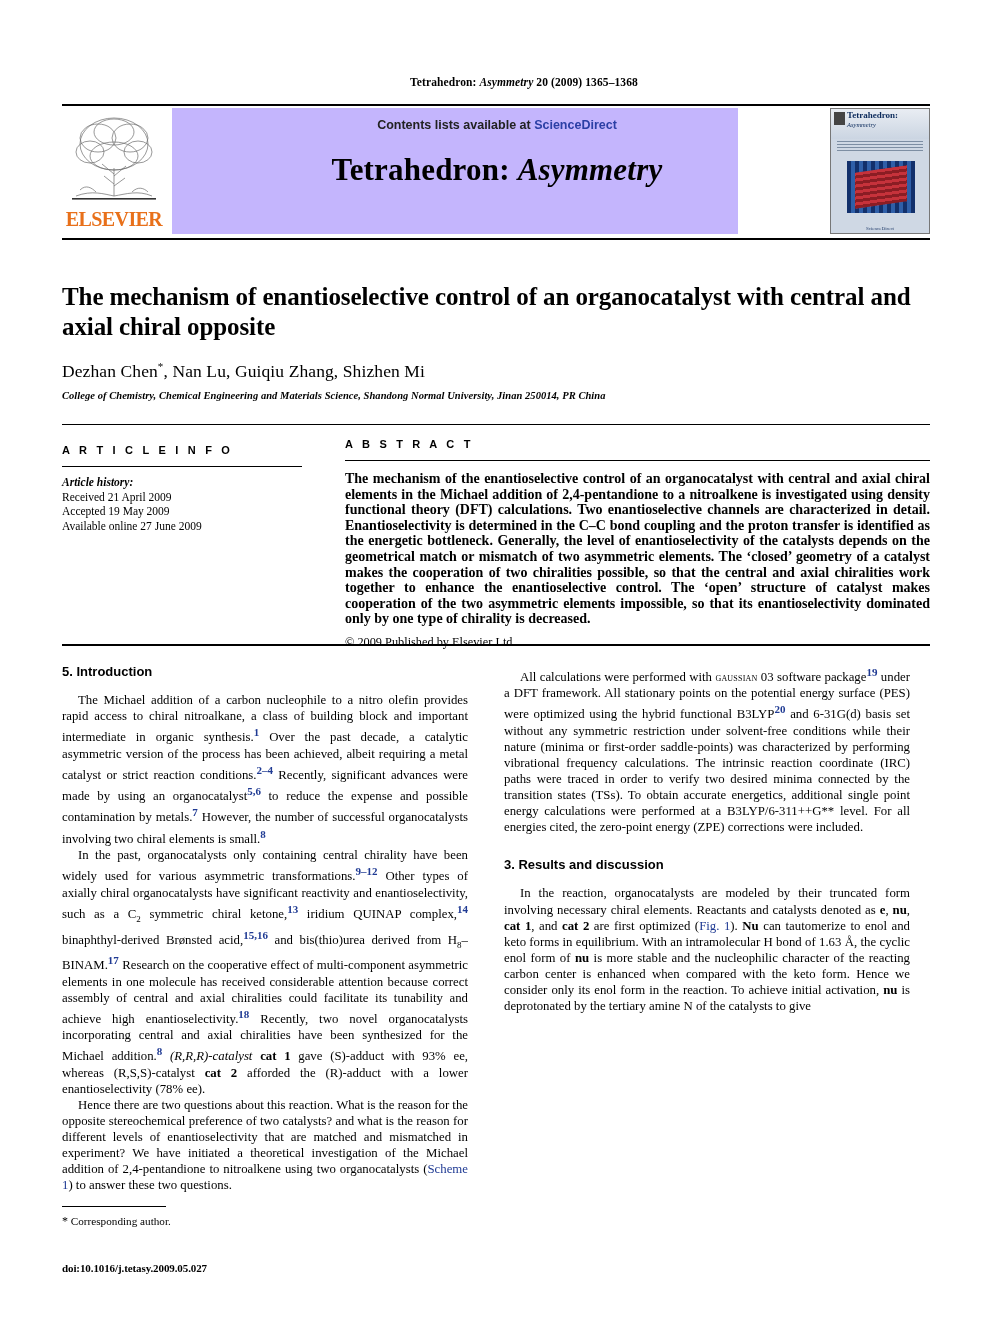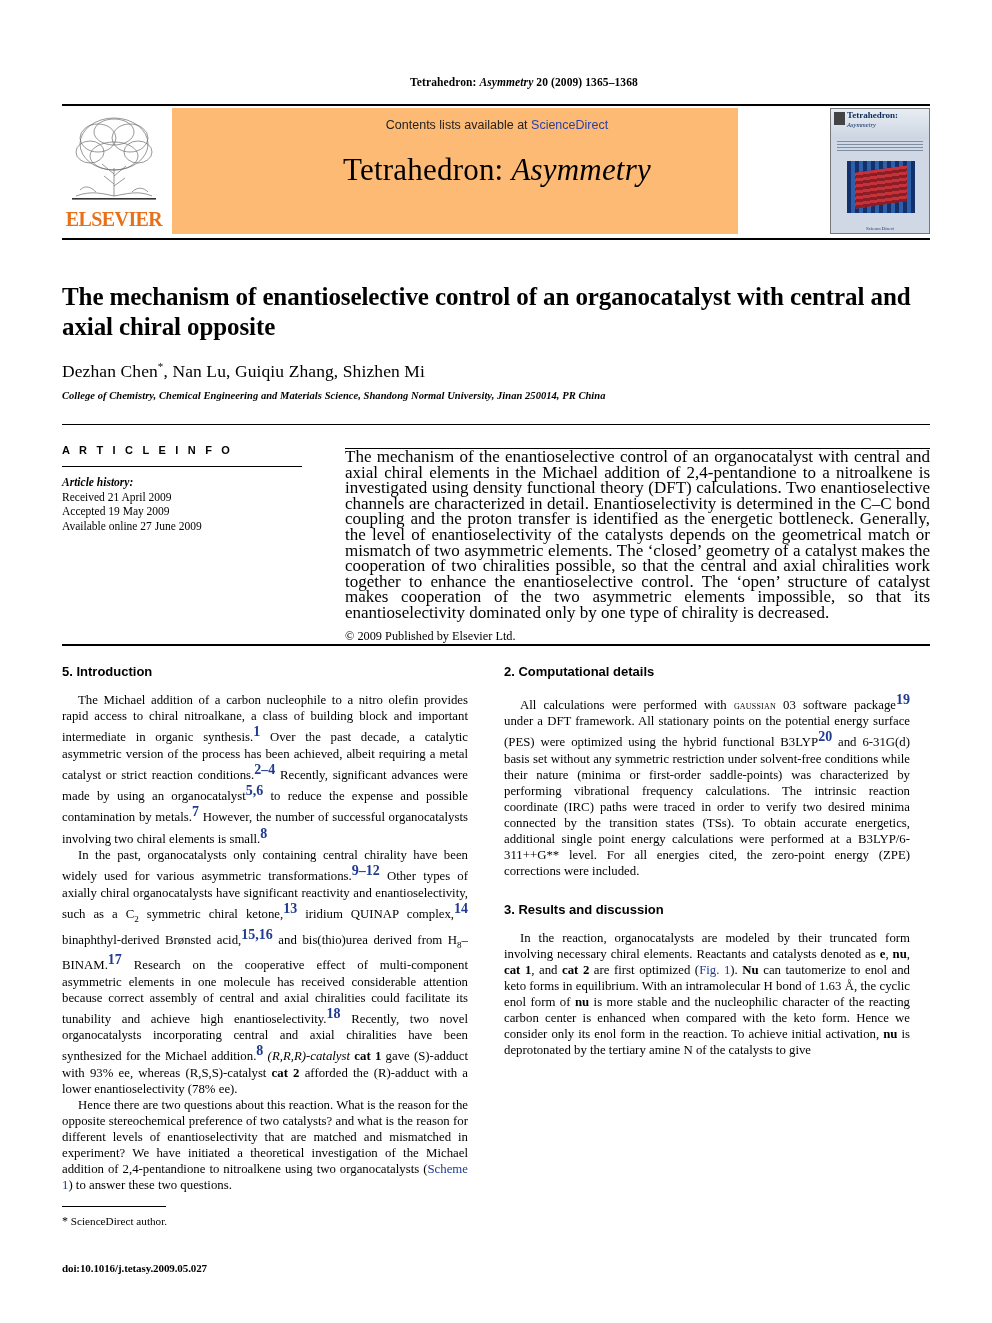--- a/index.html
+++ b/index.html
@@ -76,21 +76,22 @@
     font-weight: bold;
     letter-spacing: -0.6px;
     color: #E8701A;
   }
   .journal-band {
     position: absolute;
     left: 110px;
     top: 0;
     width: 566px;
     height: 126px;
-    background: #fdba74;
+    background: #c4b5fd;
+    font-weight: bold;
   }
   .contents-line {
     position: absolute;
     left: 0; top: 10px;
     width: 650px;
     text-align: center;
     font-family: "Liberation Sans", sans-serif;
     font-size: 12.5px;
     color: #222;
   }
@@ -239,23 +240,25 @@
   .col-info { position: absolute; left: 0; top: 6px; width: 240px; }
   .col-abs  { position: absolute; left: 283px; top: 0; width: 585px; }
   .thin-rule { height: 1px; background: #000; margin-top: 10px; }
   .info-body {
     margin-top: 8px;
     font-size: 11.5px;
     line-height: 14.5px;
   }
   .info-body .ital { font-style: italic; font-weight: bold; }
   .abs-body {
-    font-size: 17px;
+    margin-top: 10px;
+    font-size: 14px;
     line-height: 15.6px;
     text-align: justify;
+    font-weight: bold;
   }
   .abs-copy {
     margin-top: 8px;
     text-align: left;
     font-size: 12.3px;
   }
 
   .rule-under-abs {
     position: absolute;
     left: 62px;
@@ -281,21 +284,21 @@
   h2.head.spaced { margin-top: 22px; }
   p.body {
     margin: 0;
     font-size: 12.8px;
     line-height: 16.1px;
     text-align: justify;
     text-indent: 16px;
     hyphens: manual;
   }
   p.body + p.body { margin-top: 0; }
-  .ref { color: #1f3a93; font-weight: bold; font-size: 14px; vertical-align: super; }
+  .ref { color: #1f3a93; font-weight: bold; font-size: 11px; vertical-align: super; }
   .lnk { color: #1f3a93; }
   .ital { font-style: italic; }
   .bld { font-weight: bold; }
   .sc { font-variant: small-caps; font-size: 11.4px; letter-spacing: .2px; }
   sub.s { font-size: 9px; vertical-align: sub; }
 
   
   .footnote {
     position: absolute;
     left: 62px;
@@ -415,20 +418,21 @@
       <div class="thin-rule"></div>
       <div class="info-body">
         <div class="ital">Article history:</div>
         <div>Received 21 April 2009</div>
         <div>Accepted 19 May 2009</div>
         <div>Available online 27 June 2009</div>
       </div>
     </div>
 
     <div class="col-abs">
+      <div class="sec-head">A B S T R A C T</div>
       <div class="thin-rule"></div>
       <div class="abs-body">The mechanism of the enantioselective control of an organocatalyst with central and axial chiral elements in the Michael addition of 2,4-pentandione to a nitroalkene is investigated using density functional theory (DFT) calculations. Two enantioselective channels are characterized in detail. Enantioselectivity is determined in the C–C bond coupling and the proton transfer is identified as the energetic bottleneck. Generally, the level of enantioselectivity of the catalysts depends on the geometrical match or mismatch of two asymmetric elements. The ‘closed’ geometry of a catalyst makes the cooperation of two chiralities possible, so that the central and axial chiralities work together to enhance the enantioselective control. The ‘open’ structure of catalyst makes cooperation of the two asymmetric elements impossible, so that its enantioselectivity dominated only by one type of chirality is decreased.</div>
       <div class="abs-copy">© 2009 Published by Elsevier Ltd.</div>
     </div>
 
   </div>
 
   <div class="rule-under-abs"></div>
 
   <div class="body-cols">
@@ -437,36 +441,35 @@
       <h2 class="head">5. Introduction</h2>
 
       <p class="body"><span>The Michael addition of a carbon nucleophile to a nitro olefin provides rapid access to chiral nitroalkane, a class of building block and important intermediate in organic synthesis.</span><span class="ref">1</span><span> Over the past decade, a catalytic asymmetric version of the process has been achieved, albeit requiring a metal catalyst or strict reaction conditions.</span><span class="ref">2–4</span><span> Recently, significant advances were made by using an organocatalyst</span><span class="ref">5,6</span><span> to reduce the expense and possible contamination by metals.</span><span class="ref">7</span><span> However, the number of successful organocatalysts involving two chiral elements is small.</span><span class="ref">8</span></p>
 
       <p class="body"><span>In the past, organocatalysts only containing central chirality have been widely used for various asymmetric transformations.</span><span class="ref">9–12</span><span> Other types of axially chiral organocatalysts have significant reactivity and enantioselectivity, such as a C</span><sub class="s">2</sub><span> symmetric chiral ketone,</span><span class="ref">13</span><span> iridium QUINAP complex,</span><span class="ref">14</span><span> binaphthyl-derived Brønsted acid,</span><span class="ref">15,16</span><span> and bis(thio)urea derived from H</span><sub class="s">8</sub><span>–BINAM.</span><span class="ref">17</span><span> Research on the cooperative effect of multi-component asymmetric elements in one molecule has received considerable attention because correct assembly of central and axial chiralities could facilitate its tunability and achieve high enantioselectivity.</span><span class="ref">18</span><span> Recently, two novel organocatalysts incorporating central and axial chiralities have been synthesized for the Michael addition.</span><span class="ref">8</span><span class="ital"> (R,R,R)-catalyst </span><span class="bld">cat 1</span><span> gave (S)-adduct with 93% ee, whereas (R,S,S)-catalyst </span><span class="bld">cat 2</span><span> afforded the (R)-adduct with a lower enantioselectivity (78% ee).</span></p>
 
       <p class="body"><span>Hence there are two questions about this reaction. What is the reason for the opposite stereochemical preference of two catalysts? and what is the reason for different levels of enantioselectivity that are matched and mismatched in experiment? We have initiated a theoretical investigation of the Michael addition of 2,4-pentandione to nitroalkene using two organocatalysts (</span><span class="lnk">Scheme 1</span><span>) to answer these two questions.</span></p>
     </div>
 
     <div class="col col-right">
-      <h2 class="head">2. Computational details</h2>
 
       <p class="body"><span>All calculations were performed with </span><span class="sc">gaussian</span><span> 03 software package</span><span class="ref">19</span><span> under a DFT framework. All stationary points on the potential energy surface (PES) were optimized using the hybrid functional B3LYP</span><span class="ref">20</span><span> and 6-31G(d) basis set without any symmetric restriction under solvent-free conditions while their nature (minima or first-order saddle-points) was characterized by performing vibrational frequency calculations. The intrinsic reaction coordinate (IRC) paths were traced in order to verify two desired minima connected by the transition states (TSs). To obtain accurate energetics, additional single point energy calculations were performed at a B3LYP/6-311++G** level. For all energies cited, the zero-point energy (ZPE) corrections were included.</span></p>
 
       <h2 class="head spaced">3. Results and discussion</h2>
 
       <p class="body"><span>In the reaction, organocatalysts are modeled by their truncated form involving necessary chiral elements. Reactants and catalysts denoted as </span><span class="bld">e</span><span>, </span><span class="bld">nu</span><span>, </span><span class="bld">cat 1</span><span>, and </span><span class="bld">cat 2</span><span> are first optimized (</span><span class="lnk">Fig. 1</span><span>). </span><span class="bld">Nu</span><span> can tautomerize to enol and keto forms in equilibrium. With an intramolecular H bond of 1.63 Å, the cyclic enol form of </span><span class="bld">nu</span><span> is more stable and the nucleophilic character of the reacting carbon center is enhanced when compared with the keto form. Hence we consider only its enol form in the reaction. To achieve initial activation, </span><span class="bld">nu</span><span> is deprotonated by the tertiary amine N of the catalysts to give</span></p>
     </div>
 
   </div>
 
   <div class="footnote">
     <div class="fn-rule"></div>
     <div class="fn-line">
       <span class="star">*</span>
-      <span>ScienceDirect author.</span>
+      <span>Corresponding author.</span>
     </div>
   </div>
 
   <div class="page-foot">
     <div>doi:10.1016/j.tetasy.2009.05.027</div>
   </div>
 
 </div>
 
 </body></html>

